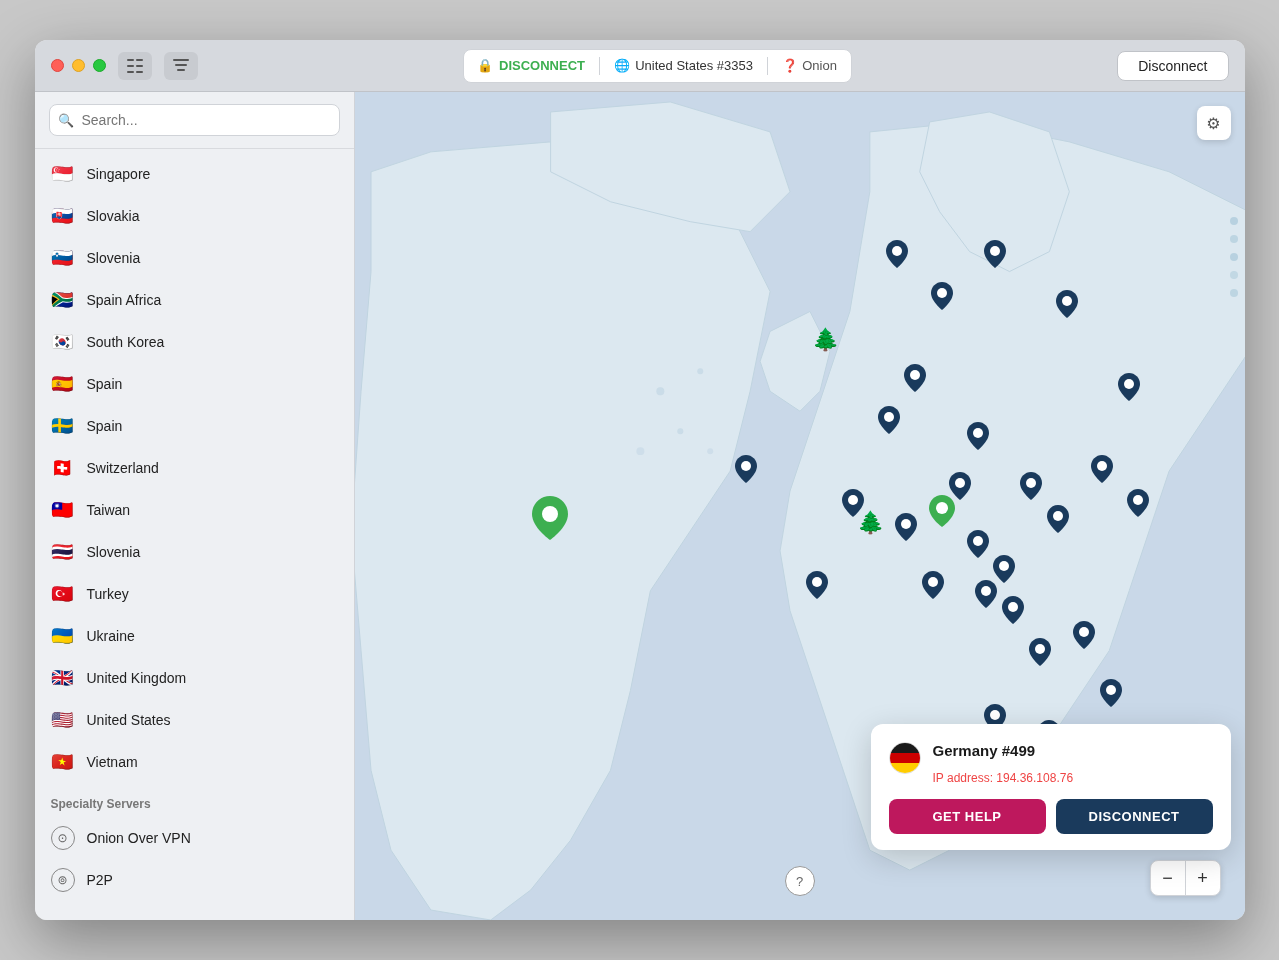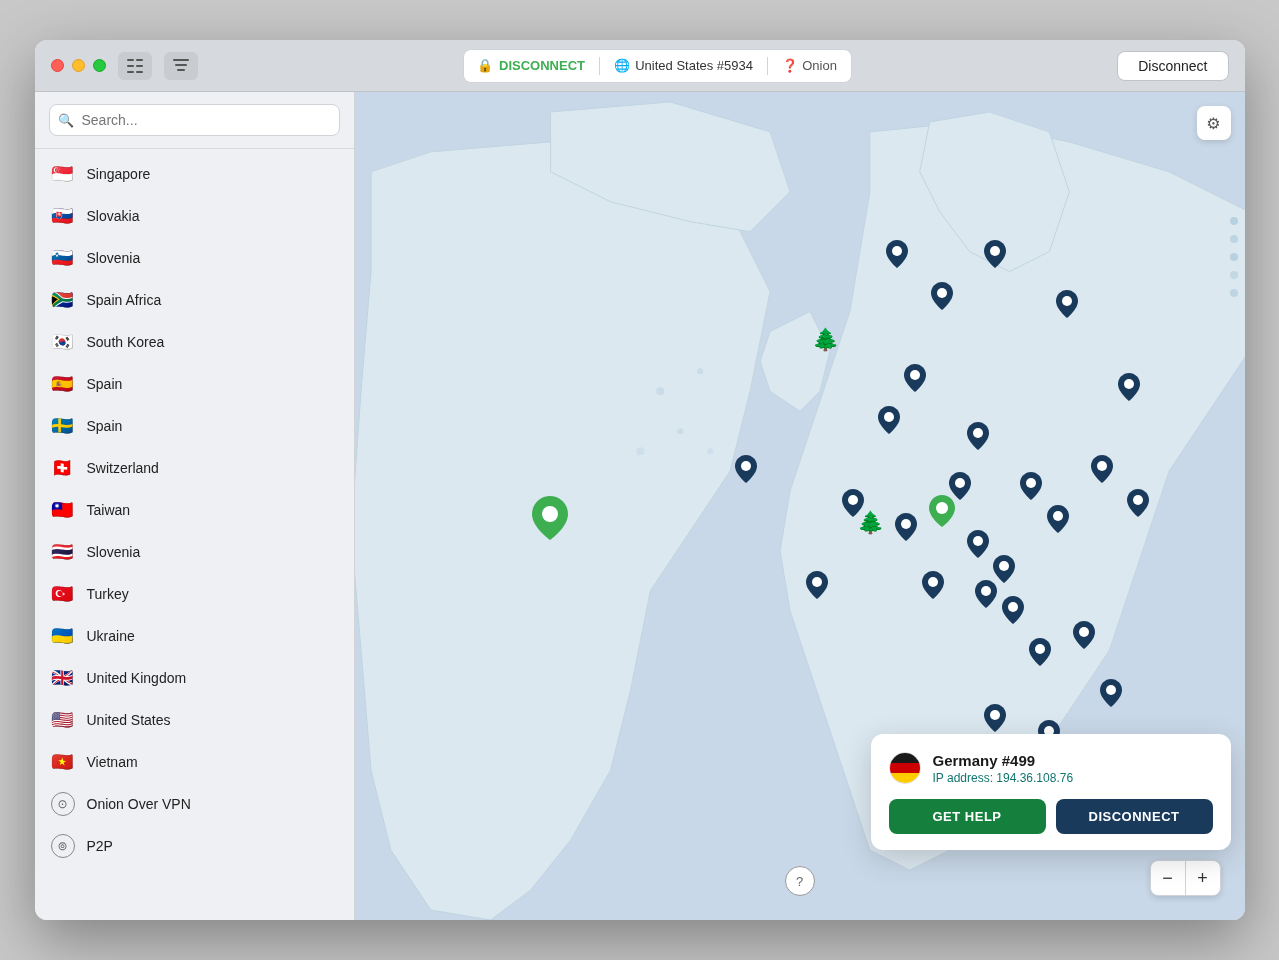--- a/index.html
+++ b/index.html
@@ -313,31 +313,31 @@
       gap: 12px;
       margin-bottom: 14px;
     }
     .popup-server-name {
       font-size: 15px;
       font-weight: 600;
       color: #1a1a1a;
     }
     .popup-ip {
       font-size: 12px;
-      color: #0f766e;
-      margin-top: 2px;
+      color: #ef4444;
+      margin-top: 12px;
     }
     .popup-actions {
       display: flex;
       gap: 10px;
     }
     .popup-btn-help {
       flex: 1;
       padding: 10px;
-      background: #15803d;
+      background: #be185d;
       border: none;
       border-radius: 8px;
       font-size: 13px;
       font-weight: 600;
       color: #fff;
       cursor: pointer;
       letter-spacing: 0.5px;
       text-transform: uppercase;
     }
     .popup-btn-disconnect {
@@ -402,21 +402,21 @@
     </button>
     <div class="tb-spacer"></div>
     <div class="status-bar">
       <div class="status-protected">
         <span>🔒</span>
         <span>DISCONNECT</span>
       </div>
       <div class="status-divider"></div>
       <div class="status-server">
         <span>🌐</span>
-        <span>United States #5934</span>
+        <span>United States #3353</span>
       </div>
       <div class="status-divider"></div>
       <div class="status-help">
         <span>❓</span>
         <span>Onion</span>
       </div>
     </div>
     <div class="tb-spacer"></div>
     <button class="disconnect-btn">Disconnect</button>
   </div>
@@ -488,20 +488,21 @@
             <div class="country-item">
       <div class="country-flag">🇺🇸</div>
       <span>United States</span>
     </div>
             <div class="country-item">
       <div class="country-flag">🇻🇳</div>
       <span>Vietnam</span>
     </div>
           </div>
 
+        <div class="specialty-header">Specialty Servers</div>
         <div id="specialty-items">
             <div class="specialty-item">
       <div class="specialty-icon">⊙</div>
       <span>Onion Over VPN</span>
     </div>
             <div class="specialty-item">
       <div class="specialty-icon">⊚</div>
       <span>P2P</span>
     </div>
           </div>

